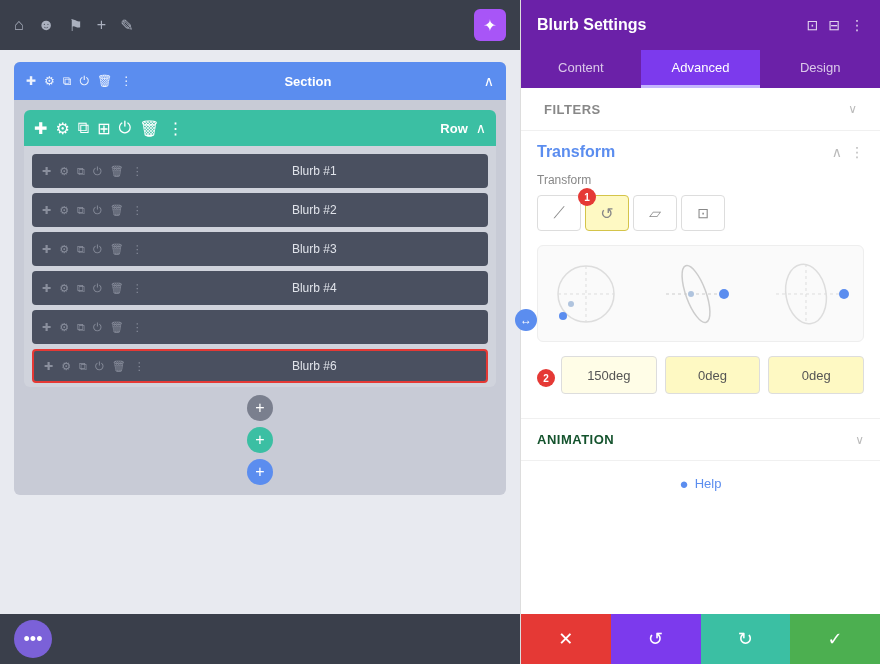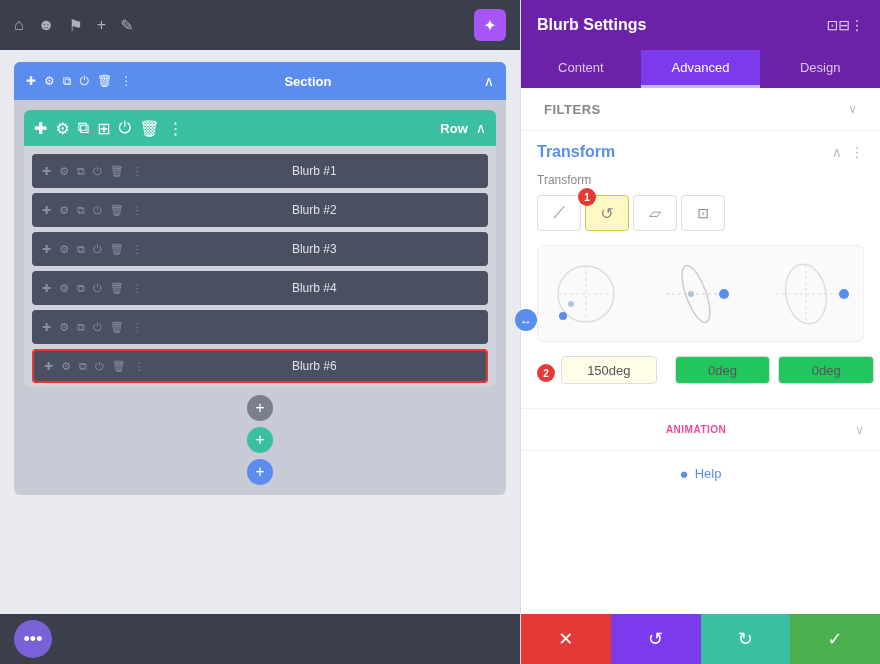--- a/index.html
+++ b/index.html
@@ -174,20 +174,21 @@
       border-left: 1px solid #ddd;
     }
 
     
     .panel-header {
       height: 50px;
       background: #6b21a8;
       display: flex;
       align-items: center;
       padding: 0 16px;
+      gap: 10px;
     }
     .panel-title {
       color: white;
       font-size: 16px;
       font-weight: 600;
       flex: 1;
     }
     .panel-header-icon {
       color: rgba(255,255,255,0.8);
       font-size: 14px;
@@ -330,32 +331,32 @@
       display: flex;
       gap: 8px;
       margin-bottom: 6px;
     }
     .transform-input-wrap {
       flex: 1;
       position: relative;
     }
     .transform-input {
       width: 100%;
-      height: 28px;
+      height: 38px;
       border: 1px solid #ddd;
       border-radius: 4px;
       text-align: center;
       font-size: 13px;
       color: #555;
       background: #fffde7;
       outline: none;
       padding: 0 6px;
     }
     .transform-input:first-child { background: #fffde7; }
-    .transform-input.normal { background: #22c55e; margin-left: 10px; }
+    .transform-input.normal { background: #fef9c3; }
 
     
     .badge-row {
       display: flex;
       align-items: center;
       gap: 6px;
       margin-bottom: 2px;
     }
     .badge-num {
       width: 18px; height: 18px;
@@ -371,27 +372,26 @@
     
     .anim-section-header {
       height: 42px;
       display: flex;
       align-items: center;
       padding: 0 16px;
       cursor: pointer;
       border-top: 1px solid #f0f0f0;
     }
     .anim-section-title {
-      font-size: 10px;
+      font-size: 13px;
       font-weight: 600;
-      color: #ec4899;
+      color: #14532d;
       text-transform: uppercase;
       letter-spacing: 0.5px;
       flex: 1;
-      text-align: center;
     }
 
     
     .help-row {
       display: flex;
       align-items: center;
       justify-content: center;
       padding: 14px 0;
       gap: 6px;
       color: #888;

